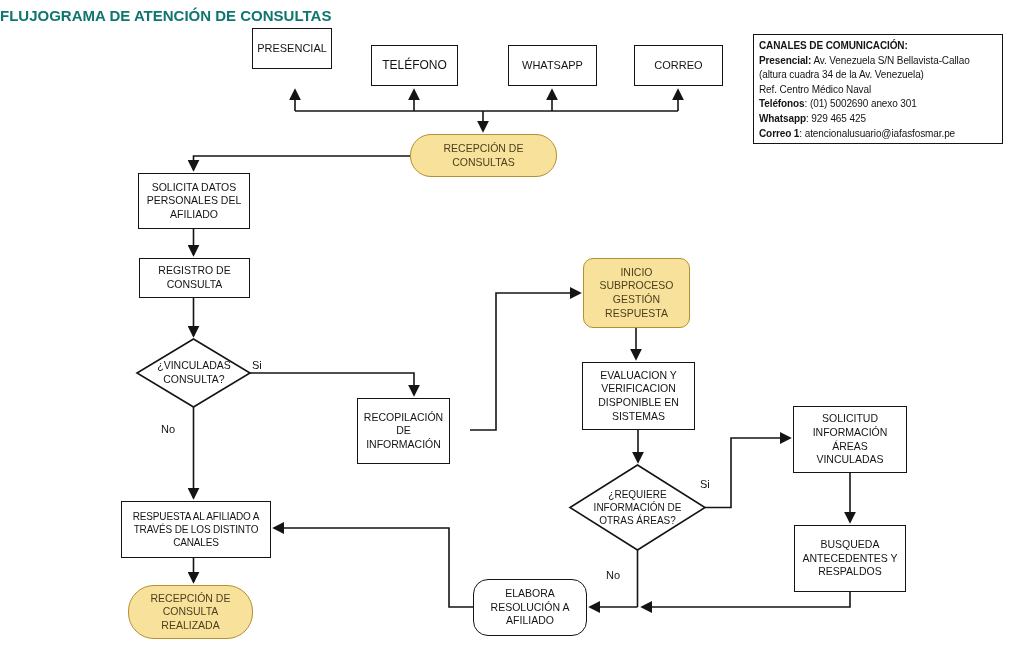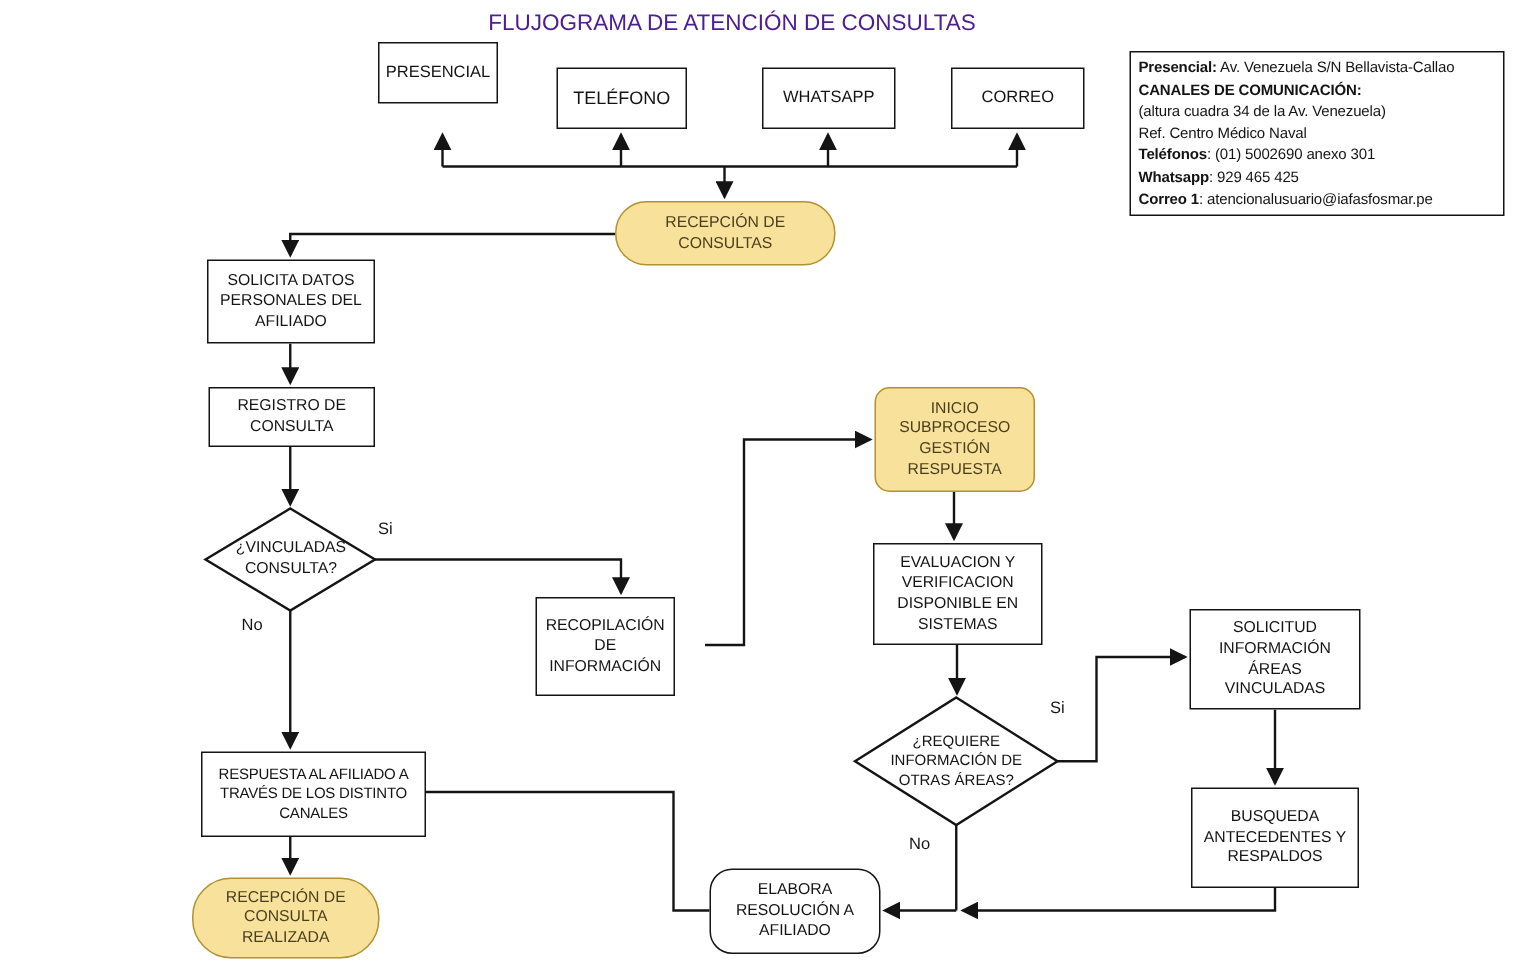--- a/index.html
+++ b/index.html
@@ -1,49 +1,49 @@
 <!DOCTYPE html>
 <html style="--highlight-fill: #F8E19B; --highlight-border: #B3912F; --highlight-text: #4A3F1D;"><head>
 <meta charset="utf-8">
 <style>
   html,body{margin:0;padding:0;background:#fff;}
   .canvas{position:relative;width:1024px;height:648px;background:#ffffff;
           font-family:"Liberation Sans",sans-serif;overflow:hidden;}
   svg.wires{position:absolute;left:0;top:0;}
-  .page-title{position:absolute;left:0;top:7px;width:976px;text-align:center;
-              font-weight:normal;font-size:15px;color:#4c1d95;}
+  .page-title{position:absolute;left:0;top:7px;width:976px;text-align:left;
+              font-weight:bold;font-size:15px;color:#0f766e;}
   .node{position:absolute;box-sizing:border-box;background:#fff;
         border:1.6px solid #141414;display:flex;align-items:center;justify-content:center;
         text-align:center;white-space:pre-line;font-size:10.5px;line-height:1.3;
         color:#141414;padding:2px;}
   .stadium{background:var(--highlight-fill,#F8E19B);
            border:1.6px solid var(--highlight-border,#B3912F);
            color:var(--highlight-text,#4A3F1D);}
   .dtext{position:absolute;display:flex;align-items:center;justify-content:center;
          text-align:center;white-space:pre-line;color:#141414;line-height:1.3;}
-  .elabel{position:absolute;font-size:11px;color:#141414;}
+  .elabel{position:absolute;font-size:11px;color:#141414;margin-top:12px;}
   .info{position:absolute;left:753px;top:34px;width:250px;height:110px;box-sizing:border-box;
         border:1.7px solid #141414;padding:4px 5px;font-size:10px;line-height:14.6px;
         letter-spacing:-0.1px;white-space:nowrap;color:#141414;}
   .info .b{font-weight:bold;}
   
   .n-presencial{left:252px;top:28px;width:80px;height:41px;font-size:11px;}
   .n-telefono{left:371px;top:45px;width:87px;height:41px;font-size:12px;}
   .n-whatsapp{left:508px;top:45px;width:89px;height:41px;font-size:11px;}
   .n-correo{left:634px;top:45px;width:89px;height:41px;font-size:11px;}
   .n-recepcion-consultas{left:410px;top:134px;width:147px;height:43px;border-radius:21px;}
   .n-solicita{left:138px;top:173px;width:112px;height:56px;}
   .n-registro{left:139px;top:258px;width:111px;height:40px;}
   .n-recopilacion{left:357px;top:398px;width:93px;height:66px;}
   .n-inicio{left:583px;top:258px;width:107px;height:70px;border-radius:10px;}
   .n-evaluacion{left:582px;top:362px;width:113px;height:68px;}
   .n-solicitud{left:793px;top:406px;width:114px;height:67px;}
   .n-busqueda{left:794px;top:525px;width:112px;height:67px;}
   .n-elabora{left:473px;top:579px;width:114px;height:57px;border-radius:15px;}
-  .n-respuesta{left:121px;top:501px;width:150px;height:57px;font-size:10px;letter-spacing:-0.15px;margin-left:13px;}
+  .n-respuesta{left:121px;top:501px;width:150px;height:57px;font-size:10px;letter-spacing:-0.15px;}
   .n-recepcion-realizada{left:128px;top:585px;width:125px;height:54px;border-radius:26px;}
   .d1-label{left:139px;top:339px;width:110px;height:68px;font-size:10.5px;}
   .d2-label{left:572px;top:465px;width:131px;height:85px;font-size:10px;}
   .l-si1{left:252px;top:347px;}
   .l-no1{left:161px;top:411px;}
   .l-si2{left:700px;top:466px;}
   .l-no2{left:606px;top:557px;}
 </style>
 </head>
 <body>
@@ -84,22 +84,22 @@
   </svg>
 
   <div class="page-title">FLUJOGRAMA DE ATENCIÓN DE CONSULTAS</div>
 
   <div class="node n-presencial">PRESENCIAL</div>
   <div class="node n-telefono">TELÉFONO</div>
   <div class="node n-whatsapp">WHATSAPP</div>
   <div class="node n-correo">CORREO</div>
 
   <div class="info">
+    <div><span class="b">CANALES DE COMUNICACIÓN:</span></div>
     <div><span class="b">Presencial:</span><span> Av. Venezuela S/N Bellavista-Callao</span></div>
-    <div><span class="b">CANALES DE COMUNICACIÓN:</span></div>
     <div><span>(altura cuadra 34 de la Av. Venezuela)</span></div>
     <div><span>Ref. Centro Médico Naval</span></div>
     <div><span class="b">Teléfonos</span><span>: (01) 5002690 anexo 301</span></div>
     <div><span class="b">Whatsapp</span><span>: 929 465 425</span></div>
     <div><span class="b">Correo 1</span><span>: atencionalusuario@iafasfosmar.pe</span></div>
   </div>
 
   <div class="node stadium n-recepcion-consultas">RECEPCIÓN DE
 CONSULTAS</div>
   <div class="node n-solicita">SOLICITA DATOS

